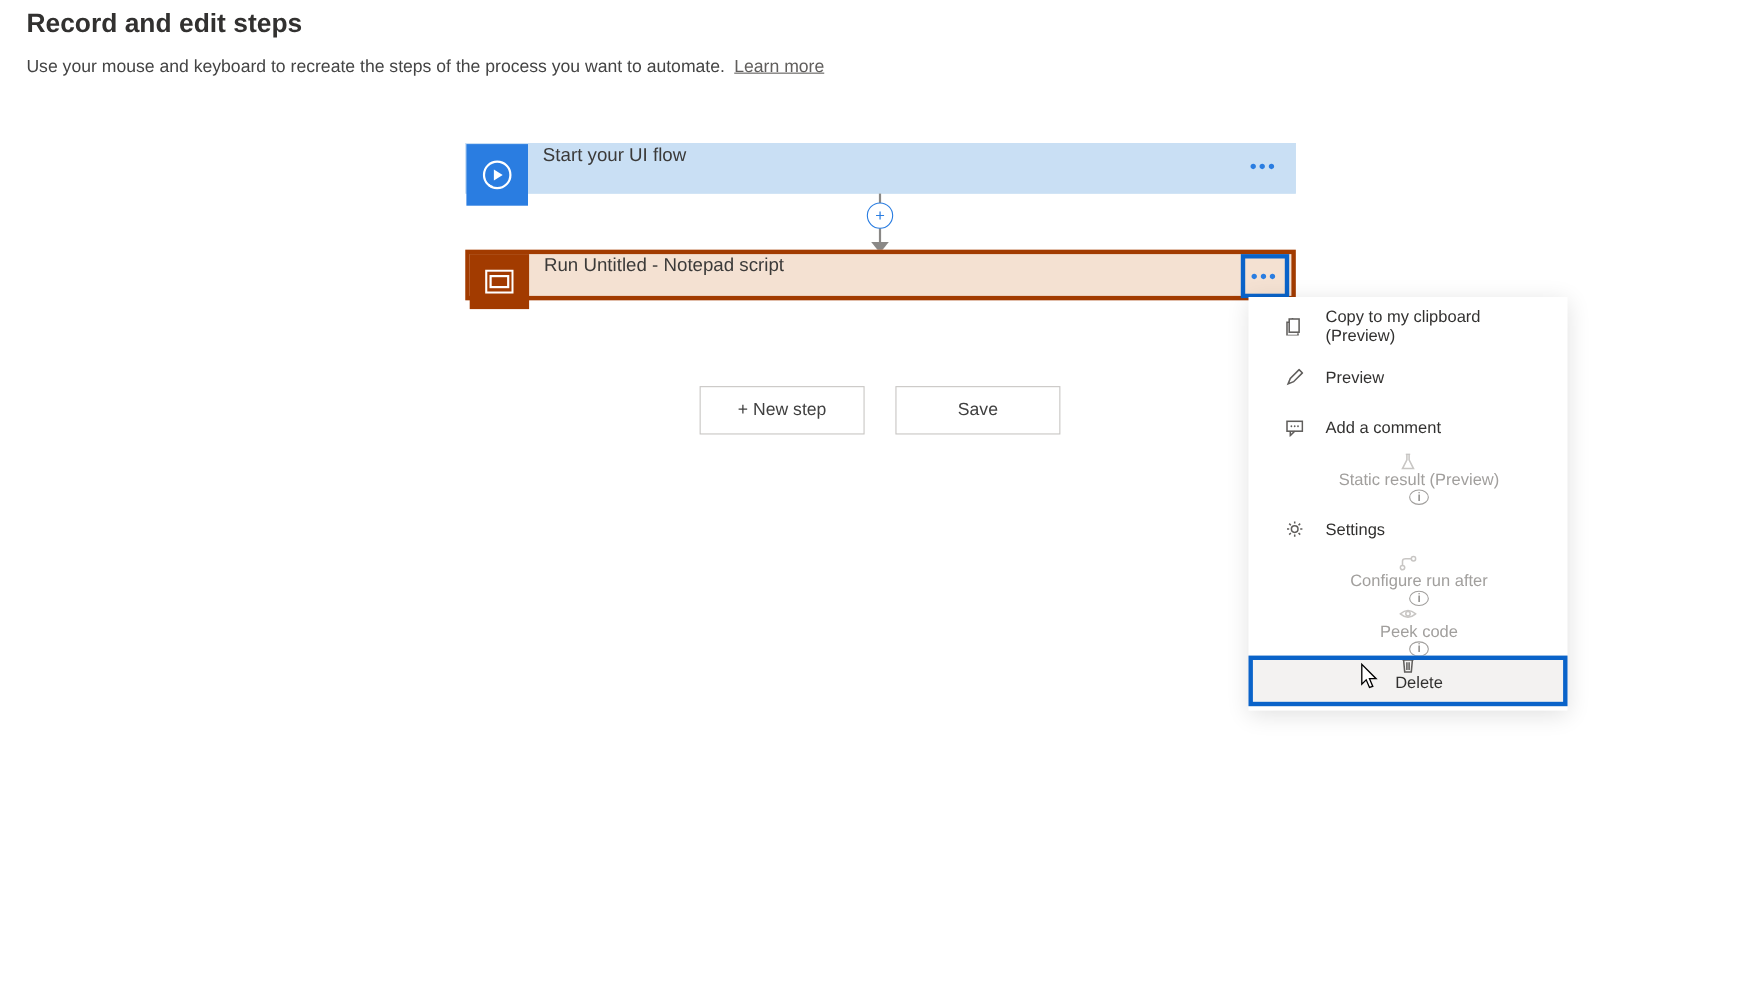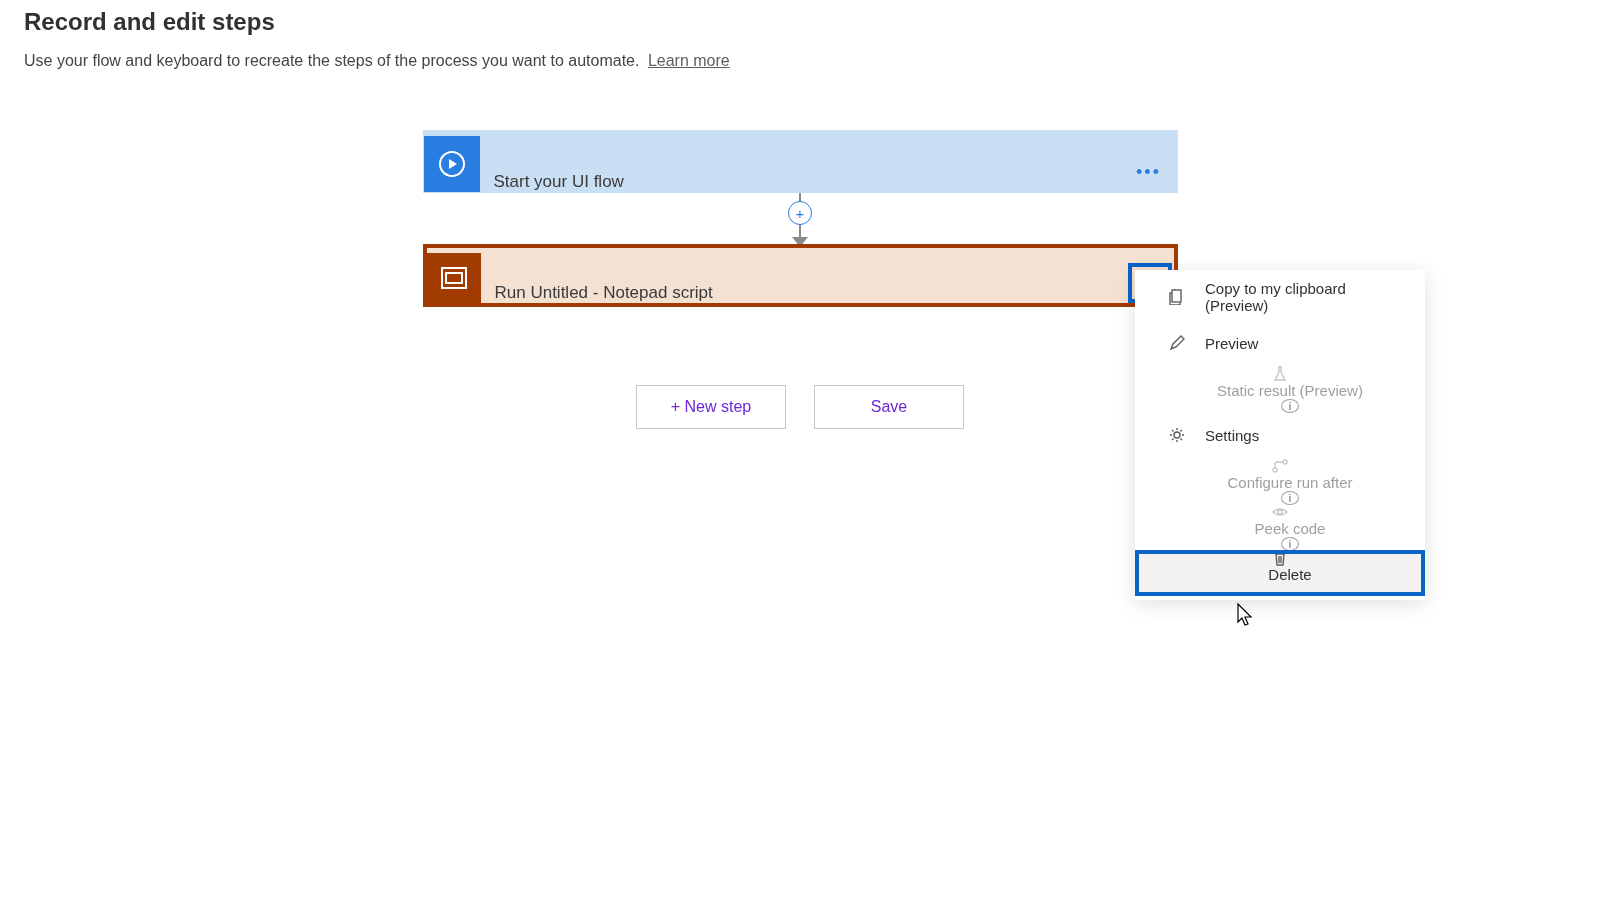--- a/index.html
+++ b/index.html
@@ -29,23 +29,23 @@
     margin-left: 4px;
   }
   .flow-area {
     margin-top: 60px;
     display: flex;
     flex-direction: column;
     align-items: center;
   }
   .flow-card {
     width: 755px;
-    height: 63px;
-    display: flex;
-    align-items: flex-end;
+    height: 46px;
+    display: flex;
+    align-items: flex-start;
     position: relative;
     cursor: pointer;
   }
   .card-start {
     background: #c9dff4;
     border: 1px solid #c9dff4;
   }
   .card-start .icon-box {
     width: 56px;
     height: 56px;
@@ -131,21 +131,21 @@
     gap: 28px;
     justify-content: center;
   }
   .btn {
     height: 44px;
     min-width: 150px;
     padding: 0 18px;
     border: 1px solid #c8c6c4;
     background: #fff;
     font-size: 16px;
-    color: #6d28d9;
+    color: #404040;
     display: flex;
     align-items: center;
     justify-content: center;
     cursor: pointer;
   }
 
   
   .context-menu {
     position: absolute;
     top: 270px;
@@ -213,21 +213,21 @@
 
   
   svg { display: block; }
 </style>
 </head>
 <body>
 
 <div class="page">
   <h1 class="title">Record and edit steps</h1>
   <p class="subtitle">
-    <span>Use your flow and keyboard to recreate the steps of the process you want to automate.</span>
+    <span>Use your mouse and keyboard to recreate the steps of the process you want to automate.</span>
     <a href="#" class="learn-more">Learn more</a>
   </p>
 
   <div class="flow-area">
 
     <div class="flow-card card-start">
       <div class="icon-box">
         <svg width="30" height="30" viewBox="0 0 30 30">
           <circle cx="15" cy="15" r="12" fill="none" stroke="#fff" stroke-width="2"></circle>
           <polygon points="12,10 20,15 12,20" fill="#fff"></polygon>
@@ -272,20 +272,32 @@
     <span class="mi-label">Copy to my clipboard (Preview)</span>
   </div>
   <div class="menu-item">
     <span class="mi-icon">
       <svg width="16" height="16" viewBox="0 0 16 16">
           <path d="M2 14 L4 9 L12 1 L15 4 L7 12 Z" fill="none" stroke="currentColor" stroke-width="1.4"></path>
         </svg>
     </span>
     <span class="mi-label">Preview</span>
   </div>
+  <div class="menu-item">
+    <span class="mi-icon">
+      <svg width="16" height="16" viewBox="0 0 16 16">
+          <rect x="1" y="2" width="14" height="9" fill="none" stroke="currentColor" stroke-width="1.4"></rect>
+          <path d="M4 11 L4 15 L8 11" fill="none" stroke="currentColor" stroke-width="1.4"></path>
+          <circle cx="5" cy="6.5" r="0.8" fill="currentColor"></circle>
+          <circle cx="8" cy="6.5" r="0.8" fill="currentColor"></circle>
+          <circle cx="11" cy="6.5" r="0.8" fill="currentColor"></circle>
+        </svg>
+    </span>
+    <span class="mi-label">Add a comment</span>
+  </div>
   <div class="menu-item disabled">
     <span class="mi-icon">
       <svg width="16" height="16" viewBox="0 0 16 16">
           <path d="M6 1 H10 M7 1 V6 L3 14 H13 L9 6 V1" fill="none" stroke="currentColor" stroke-width="1.4"></path>
         </svg>
     </span>
     <span class="mi-label">Static result (Preview)</span>
     <span class="info-badge">i</span>
   </div>
   <div class="menu-item">

